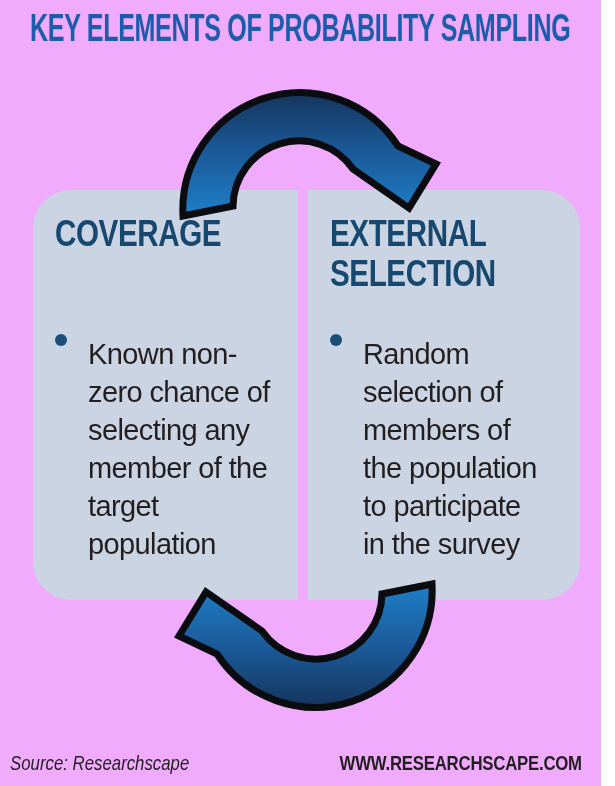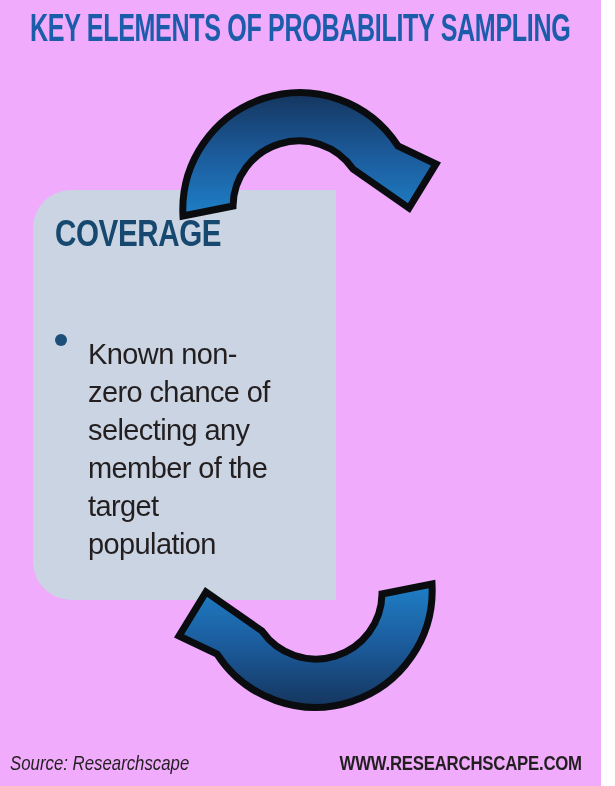--- a/index.html
+++ b/index.html
@@ -14,21 +14,20 @@
   .title{
     position:absolute;left:30px;top:8px;margin:0;
     font-weight:bold;font-size:38px;line-height:40px;
     color:var(--title-blue,#1B5CAB);
     white-space:nowrap;letter-spacing:-0.5px;
     transform:scaleX(.66);transform-origin:0 50%;
   }
   .panel{
     position:absolute;top:190px;height:410px;
     background:var(--panel-bg,#CBD4E2);
-    padding-left:38px;
   }
   .panel-left{left:33px;width:265px;border-radius:38px 0 0 38px;}
   .panel-right{left:308px;width:272px;border-radius:0 38px 38px 0;}
   .panel-heading{
     position:absolute;left:22px;top:24px;margin:0;
     font-weight:bold;font-size:37px;line-height:40px;
     color:var(--heading-navy,#17486F);
     white-space:pre-line;letter-spacing:-0.5px;
     transform:scaleX(.8);transform-origin:0 0;
   }
@@ -81,20 +80,33 @@
       <span class="dot"></span>
       <p class="bullet-text">Known non-
 zero chance of
 selecting any
 member of the
 target
 population</p>
     </div>
   </div>
 
+  <div class="panel panel-right">
+    <h2 class="panel-heading">EXTERNAL
+SELECTION</h2>
+    <div class="bullets">
+      <span class="dot"></span>
+      <p class="bullet-text">Random
+selection of
+members of
+the population
+to participate
+in the survey</p>
+    </div>
+  </div>
 
   <svg class="arrows" viewBox="0 0 615 786" aria-hidden="true">
     <defs>
       <linearGradient id="arrowGrad" x1="0" y1="0" x2="0" y2="1">
         <stop offset="0" stop-color="#15355E" style="stop-color:var(--arrow-dark,#15355E)"></stop>
         <stop offset="0.5" stop-color="#1B5B9B" style="stop-color:var(--arrow-mid,#1B5B9B)"></stop>
         <stop offset="1" stop-color="#1F7FC7" style="stop-color:var(--arrow-bright,#1F7FC7)"></stop>
       </linearGradient>
     </defs>
     <path id="topArrowPath" d="M 183 216

